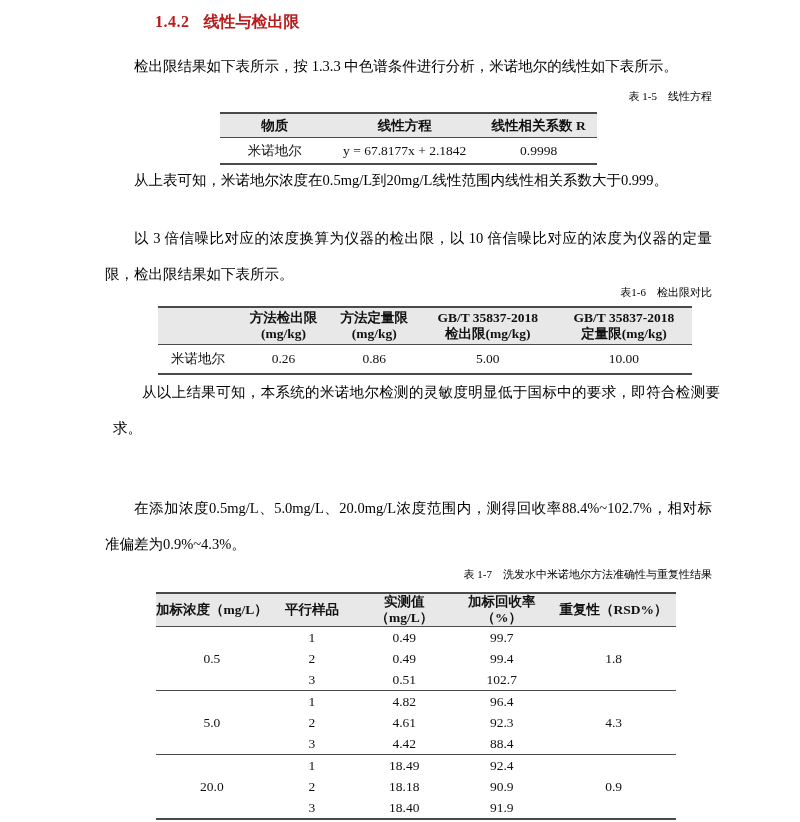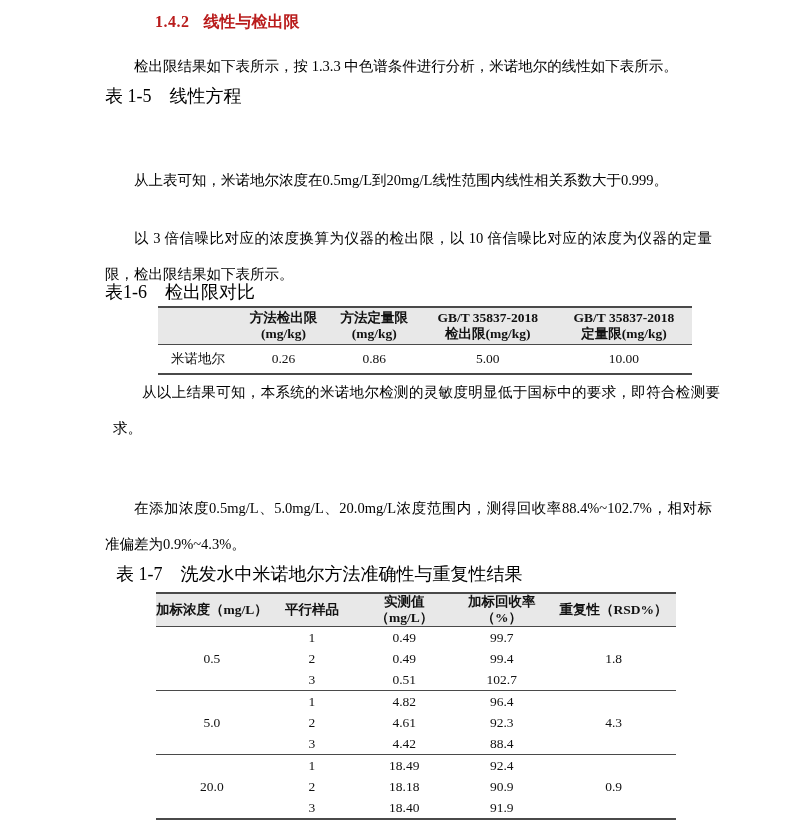--- a/index.html
+++ b/index.html
@@ -4,21 +4,21 @@
 <style>
   html,body{margin:0;padding:0;background:#ffffff;}
   .page{
     position:relative;width:800px;height:822px;background:#ffffff;
     font-family:"Liberation Serif","DejaVu Serif",serif;color:#000;overflow:hidden;
   }
   .abs{position:absolute;}
   h2.sec{margin:0;font-size:16px;font-weight:bold;color:#b91c1c;}
   .sec .num{margin-right:14px;letter-spacing:.5px;}
   p.body{margin:0;font-size:14.5px;line-height:36px;text-align:justify;text-indent:29px;color:#000;}
-  .caption{font-size:18px;text-align:left;color:#000;line-height:20px;}
+  .caption{font-size:11px;text-align:right;color:#000;line-height:20px;}
   table.t{border-collapse:collapse;table-layout:fixed;
     border-top:2px solid #4a4a4a;border-bottom:2.5px solid #4a4a4a;}
   .t th,.t td{padding:0;text-align:center;vertical-align:middle;
     font-size:13.5px;line-height:16px;font-weight:normal;color:#111;}
   .t thead th{background:#e8e8e8;font-weight:bold;border-bottom:1.5px solid #4a4a4a;}
   .t .hline2{display:block;}
   .t15{width:377px;}
   .t15 thead th{height:23px;}
   .t15 tbody td{height:25px;}
   .t16{width:534px;}
@@ -34,20 +34,41 @@
 
 <div class="page">
 
   <h2 class="sec abs" style="left:155px;top:12px;">
     <span class="num">1.4.2</span><span>线性与检出限</span>
   </h2>
 
   <p class="body abs" style="left:105px;top:48px;width:607px;">检出限结果如下表所示，按 1.3.3 中色谱条件进行分析，米诺地尔的线性如下表所示。</p>
 
   <div class="caption abs" style="left:105px;top:86px;width:607px;">表 1-5　线性方程</div>
+  <table class="t t15 abs" style="left:220px;top:112px;">
+    <colgroup>
+        <col style="width:29%">
+        <col style="width:40%">
+        <col style="width:31%">
+      </colgroup>
+    <thead>
+      <tr>
+        <th>物质</th>
+        <th>线性方程</th>
+        <th>线性相关系数 R</th>
+      </tr>
+    </thead>
+    <tbody>
+      <tr>
+        <td>米诺地尔</td>
+        <td>y = 67.8177x + 2.1842</td>
+        <td>0.9998</td>
+      </tr>
+    </tbody>
+  </table>
 
   <p class="body abs" style="left:105px;top:162px;width:607px;">从上表可知，米诺地尔浓度在0.5mg/L到20mg/L线性范围内线性相关系数大于0.999。</p>
 
   <p class="body abs" style="left:105px;top:220px;width:607px;">以 3 倍信噪比对应的浓度换算为仪器的检出限，以 10 倍信噪比对应的浓度为仪器的定量限，检出限结果如下表所示。</p>
 
   <div class="caption abs" style="left:105px;top:282px;width:607px;">表1-6　检出限对比</div>
   <table class="t t16 abs" style="left:158px;top:306px;">
     <colgroup>
         <col style="width:15%">
         <col style="width:17%">
@@ -88,21 +109,21 @@
         <td>10.00</td>
       </tr>
     </tbody>
   </table>
 
   <p class="body abs" style="left:113px;top:374px;width:607px;">从以上结果可知，本系统的米诺地尔检测的灵敏度明显低于国标中的要求，即符合检测要求。</p>
 
 
   <p class="body abs" style="left:105px;top:490px;width:607px;">在添加浓度0.5mg/L、5.0mg/L、20.0mg/L浓度范围内，测得回收率88.4%~102.7%，相对标准偏差为0.9%~4.3%。</p>
 
-  <div class="caption abs" style="left:116px;top:564px;width:607px;">表 1-7　洗发水中米诺地尔方法准确性与重复性结果</div>
+  <div class="caption abs" style="left:105px;top:564px;width:607px;">表 1-7　洗发水中米诺地尔方法准确性与重复性结果</div>
   <table class="t t17 abs" style="left:156px;top:592px;">
     <colgroup>
         <col style="width:21.5%">
         <col style="width:17%">
         <col style="width:18.5%">
         <col style="width:19%">
         <col style="width:24%">
       </colgroup>
     <thead>
       <tr>

